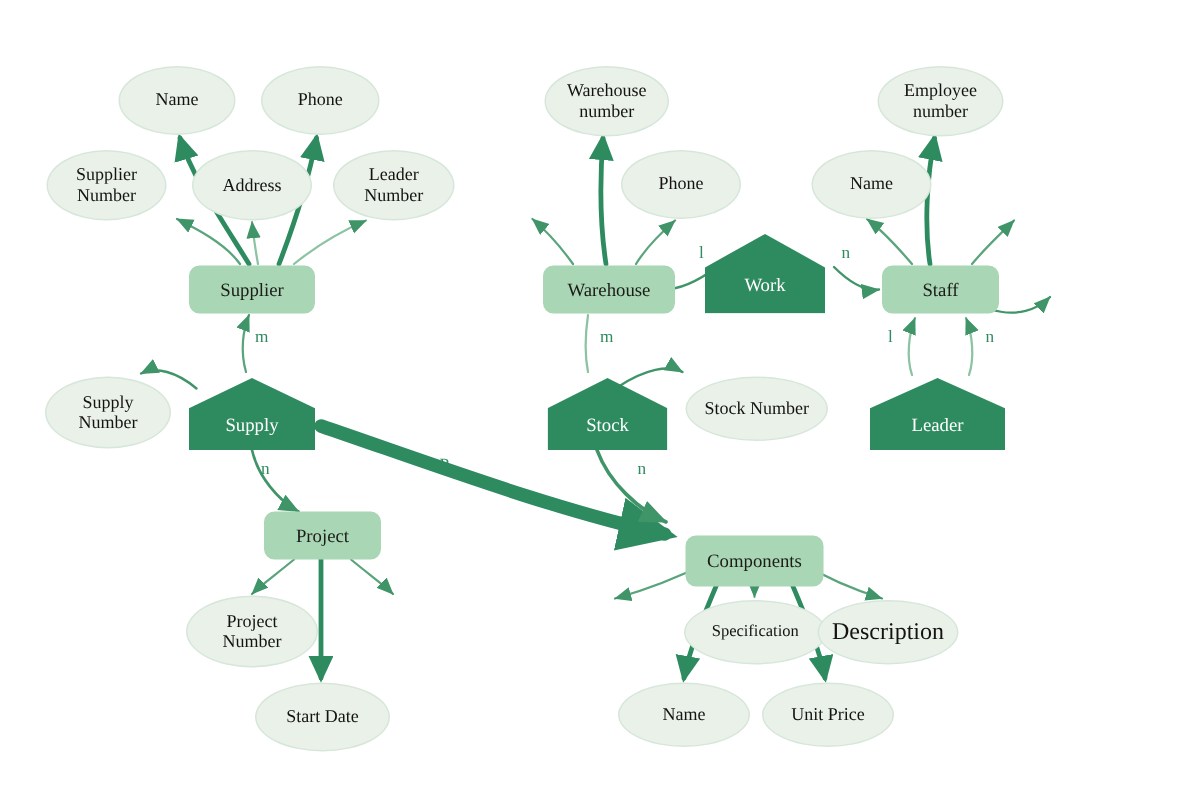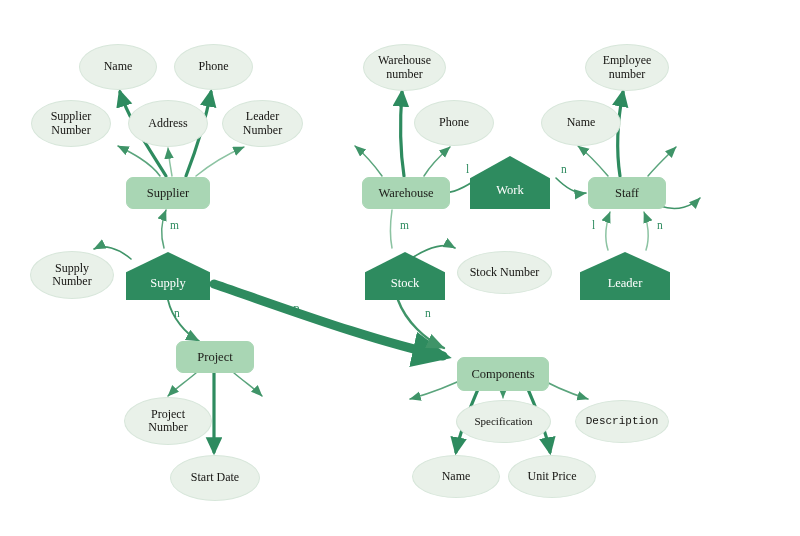--- a/index.html
+++ b/index.html
@@ -179,21 +179,21 @@
     <span class="nlabel">Project
 Number</span>
   </div>
   <div class="node attribute" style="left:170px;top:455px;width:90px;height:46px;">
     <span class="nlabel">Start Date</span>
   </div>
 
   <div class="node attribute" style="left:456px;top:400px;width:95px;height:43px;font-size:11px;">
     <span class="nlabel">Specification</span>
   </div>
-  <div class="node attribute" style="left:575px;top:400px;width:94px;height:43px;font-size:11px;font-family:Liberation Mono, monospace;">
+  <div class="node attribute" style="left:545px;top:400px;width:94px;height:43px;font-size:16px;">
     <span class="nlabel">Description</span>
   </div>
   <div class="node attribute" style="left:412px;top:455px;width:88px;height:43px;">
     <span class="nlabel">Name</span>
   </div>
   <div class="node attribute" style="left:508px;top:455px;width:88px;height:43px;">
     <span class="nlabel">Unit Price</span>
   </div>
 
   <div class="node relationship" style="left:126px;top:252px;width:84px;height:48px;">

